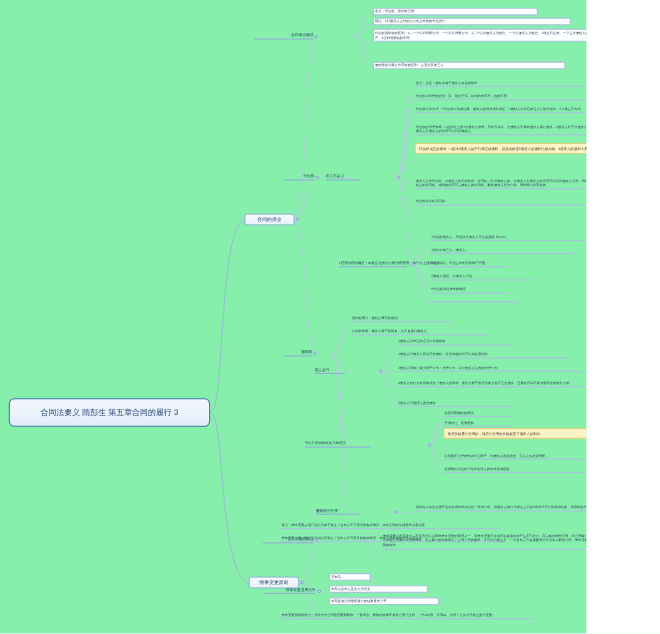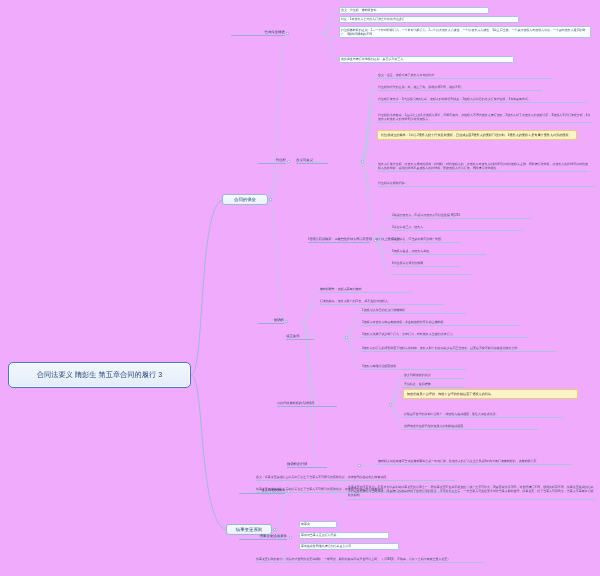--- a/index.html
+++ b/index.html
@@ -3,22 +3,22 @@
 <meta charset="utf-8">
 <style>
   * { box-sizing: border-box; }
   html, body {
     margin: 0; padding: 0;
     background: #ffffff;
     font-family: "Liberation Sans", "DejaVu Sans", sans-serif;
   }
   #canvas {
     position: relative;
-    width: 600px; height: 576px;
-    background: #f0abfc;
+    width: 533px; height: 576px;
+    background: #86efac;
     overflow: hidden;
   }
   #wires { position: absolute; inset: 0; width: 600px; height: 576px; pointer-events: none; }
 
   .node {
     position: absolute;
     font-size: 3.1px;
     line-height: 1.32;
     color: #2c3b52;
     letter-spacing: 0.02px;

